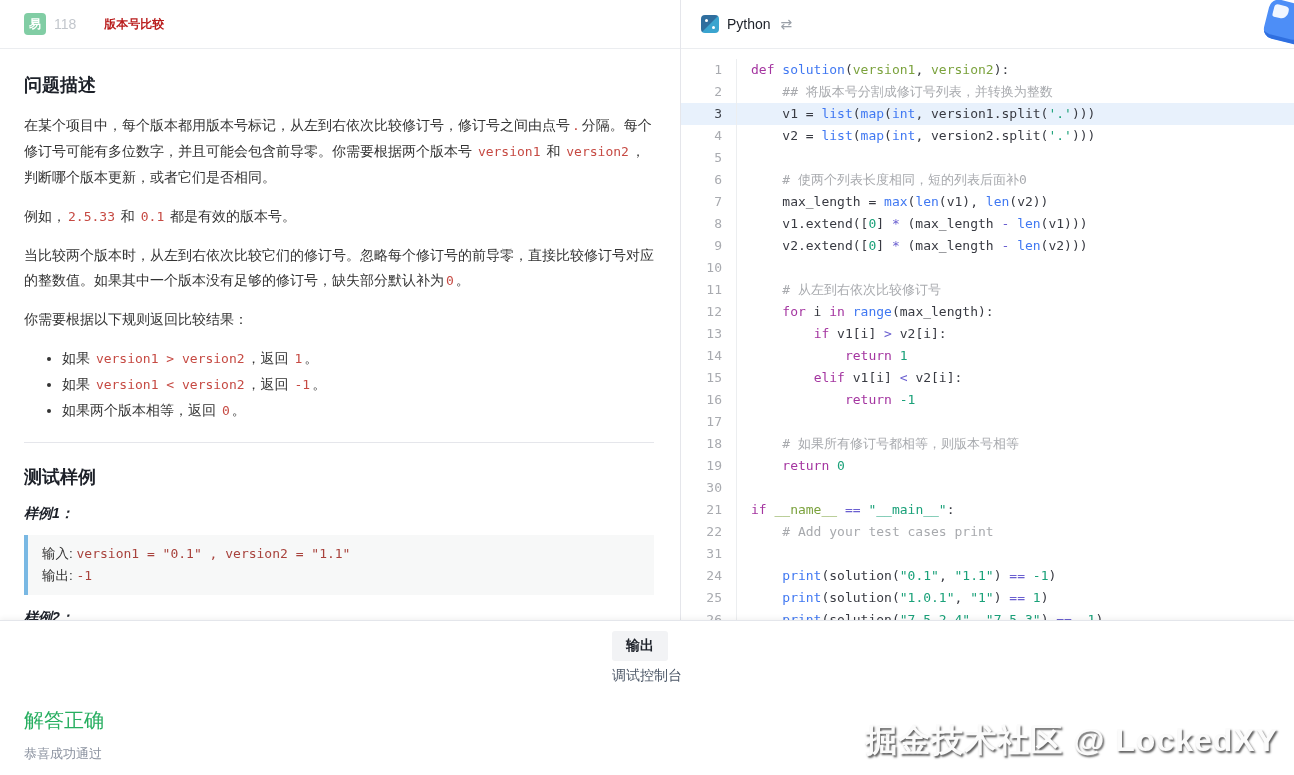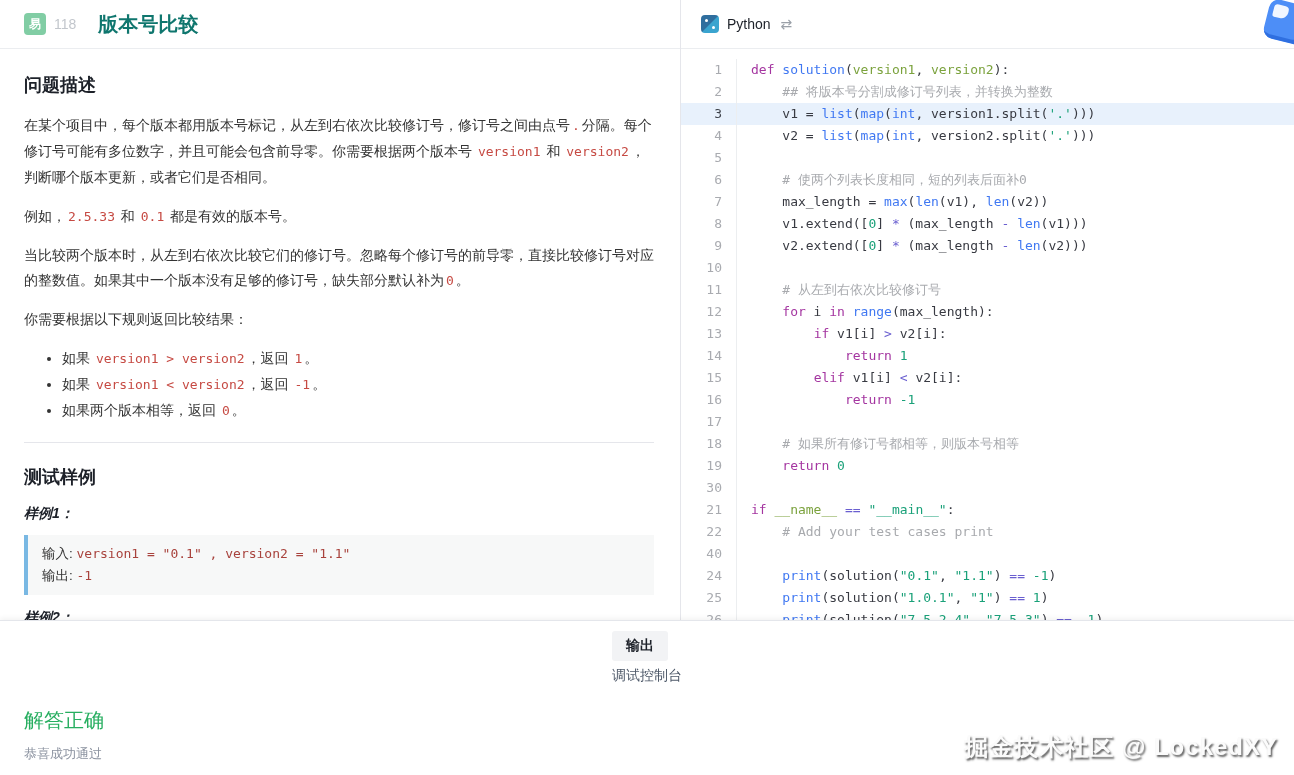--- a/index.html
+++ b/index.html
@@ -7,21 +7,21 @@
     font-family:"Liberation Sans", sans-serif; color:#252b3a; }
   .top-area { display:flex; height:620px; width:1294px; }
   .left-panel { width:681px; height:620px; border-right:1px solid #e5e6eb; overflow:hidden; background:#fff; }
   .right-panel { flex:1; height:620px; overflow:hidden; position:relative; background:#fff; }
 
   
   .problem-header { height:49px; display:flex; align-items:center; padding:0 24px; border-bottom:1px solid #ebedf0; }
   .diff-badge { width:22px; height:22px; border-radius:4px; background:#81cda4; color:#fff;
     font-size:12px; font-weight:bold; display:flex; align-items:center; justify-content:center; }
   .prob-id { color:#c2c6cc; font-size:14px; margin-left:8px; }
-  .prob-title { color:#0f766e; font-size:20px; font-weight:bold; margin-left:22px; }
+  .prob-title { color:#b91c1c; font-size:12px; font-weight:bold; margin-left:28px; }
   .problem-body { padding:20px 26px 0 24px; }
   .problem-body h2 { font-size:18px; color:#1d2129; margin:4px 0 16px; font-weight:bold; }
   .problem-body p { font-size:14px; line-height:1.85; color:#333; margin-bottom:13px; }
   code.inline-code, .sample-code { font-family:"DejaVu Sans Mono", monospace; }
   code.inline-code { color:#c64a43; font-size:13px; padding:0 2px; }
   ul.rules { margin:2px 0 18px 38px; }
   ul.rules li { font-size:14px; line-height:1.85; color:#333; }
   .divider { border:none; border-top:1px solid #e5e6eb; margin:18px 0 22px; }
   .sample-label { font-size:14px; font-weight:bold; font-style:italic; color:#1d2129; margin:14px 0 12px; }
   .sample-box { background:#f7f8f8; border-left:4px solid #79b8e3; padding:8px 14px; margin-bottom:10px; }
@@ -60,21 +60,21 @@
   .console { height:155px; width:1294px; border-top:1px solid #e4e6eb; position:relative;
     box-shadow:0 -2px 5px rgba(0,0,0,.05); padding:10px 24px 0 10px; background:#fff; }
   .console-tabs { display:flex; align-items:center;flex-direction:column; }
   .console-tab { font-size:14px; color:#4e5969; padding:6px 14px; cursor:pointer; border-radius:3px; }
   .console-tab.active { background:#f2f3f5; color:#1d2129; font-weight:bold; }
   .console-tab + .console-tab { margin-left:14px; }
   .result-title { font-size:20px; color:#27ae60; margin:16px 0 0 14px; }
   .result-sub { font-size:13px; color:#8a919f; margin:11px 0 0 14px; }
   .notice { font-size:13px; color:#4e5969; margin:24px 0 0 14px; }
   .notice a { color:#1e80ff; text-decoration:none; font-weight:500; }
-  .watermark { position:absolute; right:16px; bottom:12px; font-size:24px; font-weight:bold;
+  .watermark { position:absolute; right:16px; bottom:12px; font-size:32px; font-weight:bold;
     color:#fbfbfb; letter-spacing:1px;
     text-shadow:1.5px 1.5px 2px rgba(70,70,70,.85), -0.5px -0.5px 1px rgba(255,255,255,.5); }
 </style>
 </head>
 <body>
 
 <div class="top-area">
 
   <div class="left-panel">
     <div class="problem-header">
@@ -131,21 +131,21 @@
         <div class="code-line"><span class="ln">13</span><span class="code-content"><span class="tk-txt">        </span><span class="tk-kw">if</span><span class="tk-txt"> v1[i] </span><span class="tk-op">&gt;</span><span class="tk-txt"> v2[i]:</span></span></div>
         <div class="code-line"><span class="ln">14</span><span class="code-content"><span class="tk-txt">            </span><span class="tk-kw">return</span><span class="tk-txt"> </span><span class="tk-num">1</span></span></div>
         <div class="code-line"><span class="ln">15</span><span class="code-content"><span class="tk-txt">        </span><span class="tk-kw">elif</span><span class="tk-txt"> v1[i] </span><span class="tk-op">&lt;</span><span class="tk-txt"> v2[i]:</span></span></div>
         <div class="code-line"><span class="ln">16</span><span class="code-content"><span class="tk-txt">            </span><span class="tk-kw">return</span><span class="tk-txt"> </span><span class="tk-num">-1</span></span></div>
         <div class="code-line"><span class="ln">17</span><span class="code-content"></span></div>
         <div class="code-line"><span class="ln">18</span><span class="code-content"><span class="tk-txt">    </span><span class="tk-cmt"># 如果所有修订号都相等，则版本号相等</span></span></div>
         <div class="code-line"><span class="ln">19</span><span class="code-content"><span class="tk-txt">    </span><span class="tk-kw">return</span><span class="tk-txt"> </span><span class="tk-num">0</span></span></div>
         <div class="code-line"><span class="ln">30</span><span class="code-content"></span></div>
         <div class="code-line"><span class="ln">21</span><span class="code-content"><span class="tk-kw">if</span><span class="tk-txt"> </span><span class="tk-pr">__name__</span><span class="tk-txt"> </span><span class="tk-op">==</span><span class="tk-txt"> </span><span class="tk-str">"__main__"</span><span class="tk-txt">:</span></span></div>
         <div class="code-line"><span class="ln">22</span><span class="code-content"><span class="tk-txt">    </span><span class="tk-cmt"># Add your test cases print</span></span></div>
-        <div class="code-line"><span class="ln">40</span><span class="code-content"></span></div>
+        <div class="code-line"><span class="ln">31</span><span class="code-content"></span></div>
         <div class="code-line"><span class="ln">24</span><span class="code-content"><span class="tk-txt">    </span><span class="tk-fn">print</span><span class="tk-txt">(solution(</span><span class="tk-str">"0.1"</span><span class="tk-txt">, </span><span class="tk-str">"1.1"</span><span class="tk-txt">) </span><span class="tk-op">==</span><span class="tk-txt"> </span><span class="tk-num">-1</span><span class="tk-txt">)</span></span></div>
         <div class="code-line"><span class="ln">25</span><span class="code-content"><span class="tk-txt">    </span><span class="tk-fn">print</span><span class="tk-txt">(solution(</span><span class="tk-str">"1.0.1"</span><span class="tk-txt">, </span><span class="tk-str">"1"</span><span class="tk-txt">) </span><span class="tk-op">==</span><span class="tk-txt"> </span><span class="tk-num">1</span><span class="tk-txt">)</span></span></div>
         <div class="code-line"><span class="ln">26</span><span class="code-content"><span class="tk-txt">    </span><span class="tk-fn">print</span><span class="tk-txt">(solution(</span><span class="tk-str">"7.5.2.4"</span><span class="tk-txt">, </span><span class="tk-str">"7.5.3"</span><span class="tk-txt">) </span><span class="tk-op">==</span><span class="tk-txt"> </span><span class="tk-num">-1</span><span class="tk-txt">)</span></span></div>
       </div>
   </div>
 </div>
 
 <div class="console">
   <div class="console-tabs" id="console-tabs">
       <span class="console-tab active">输出</span>

